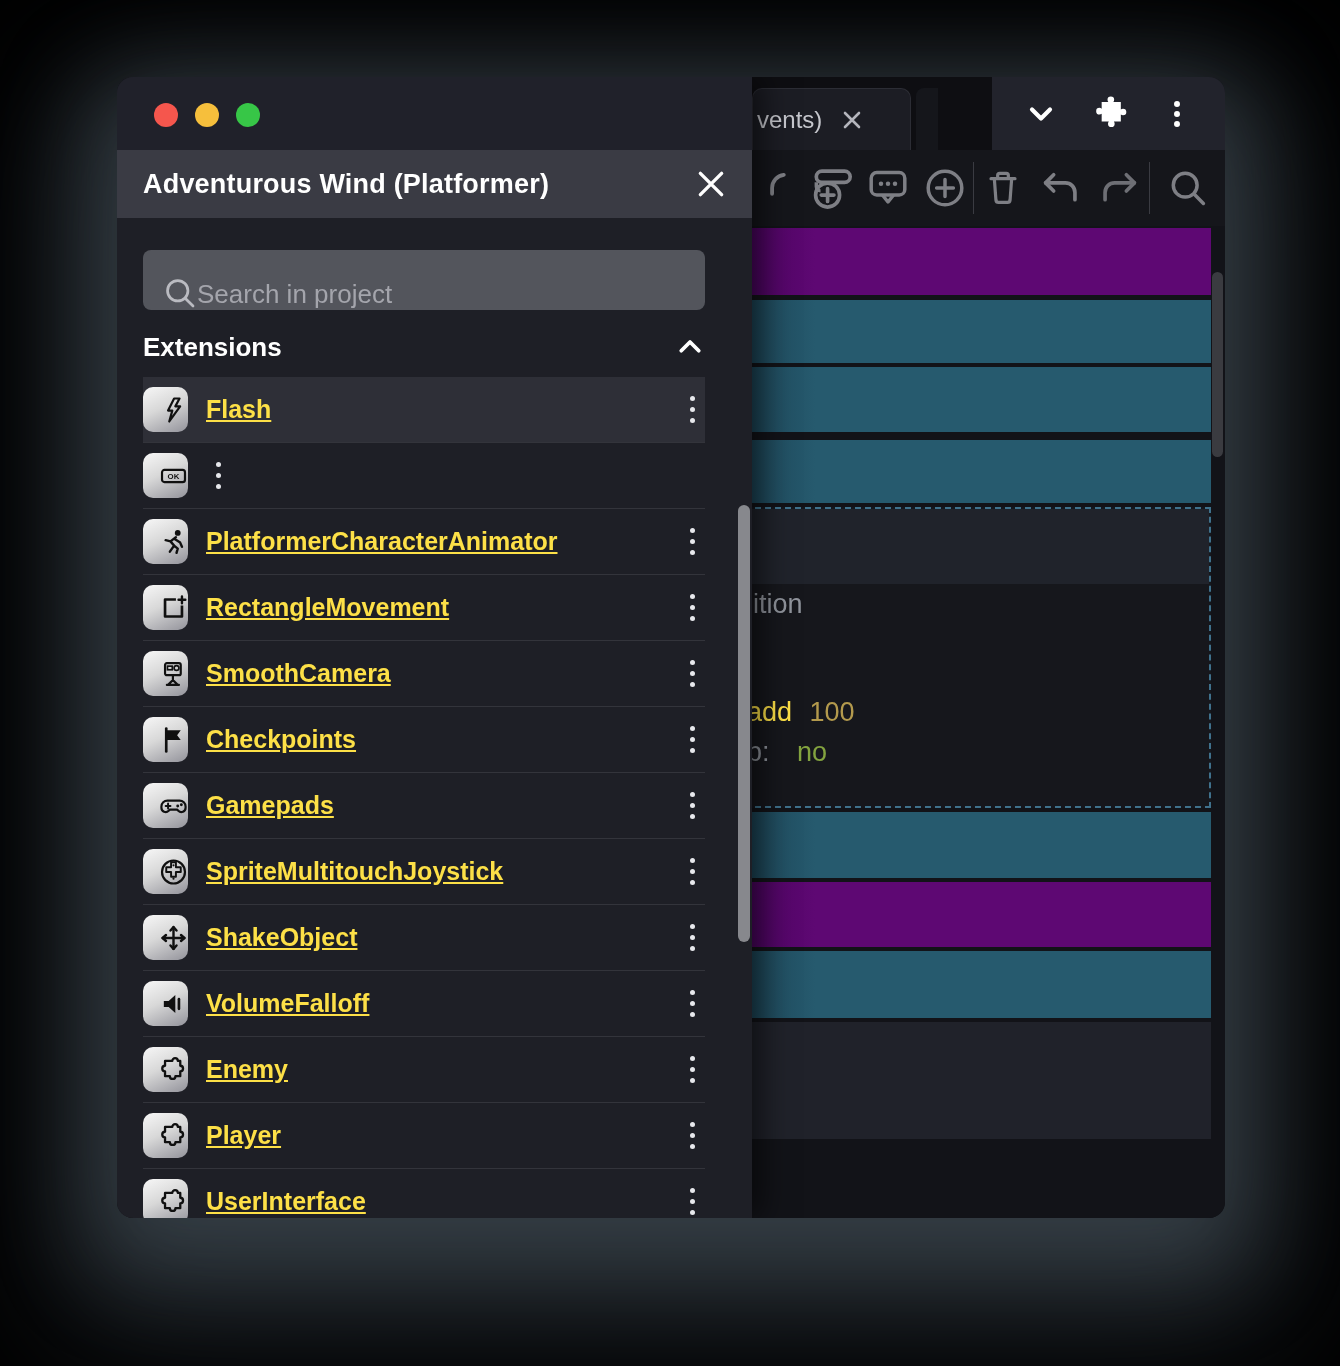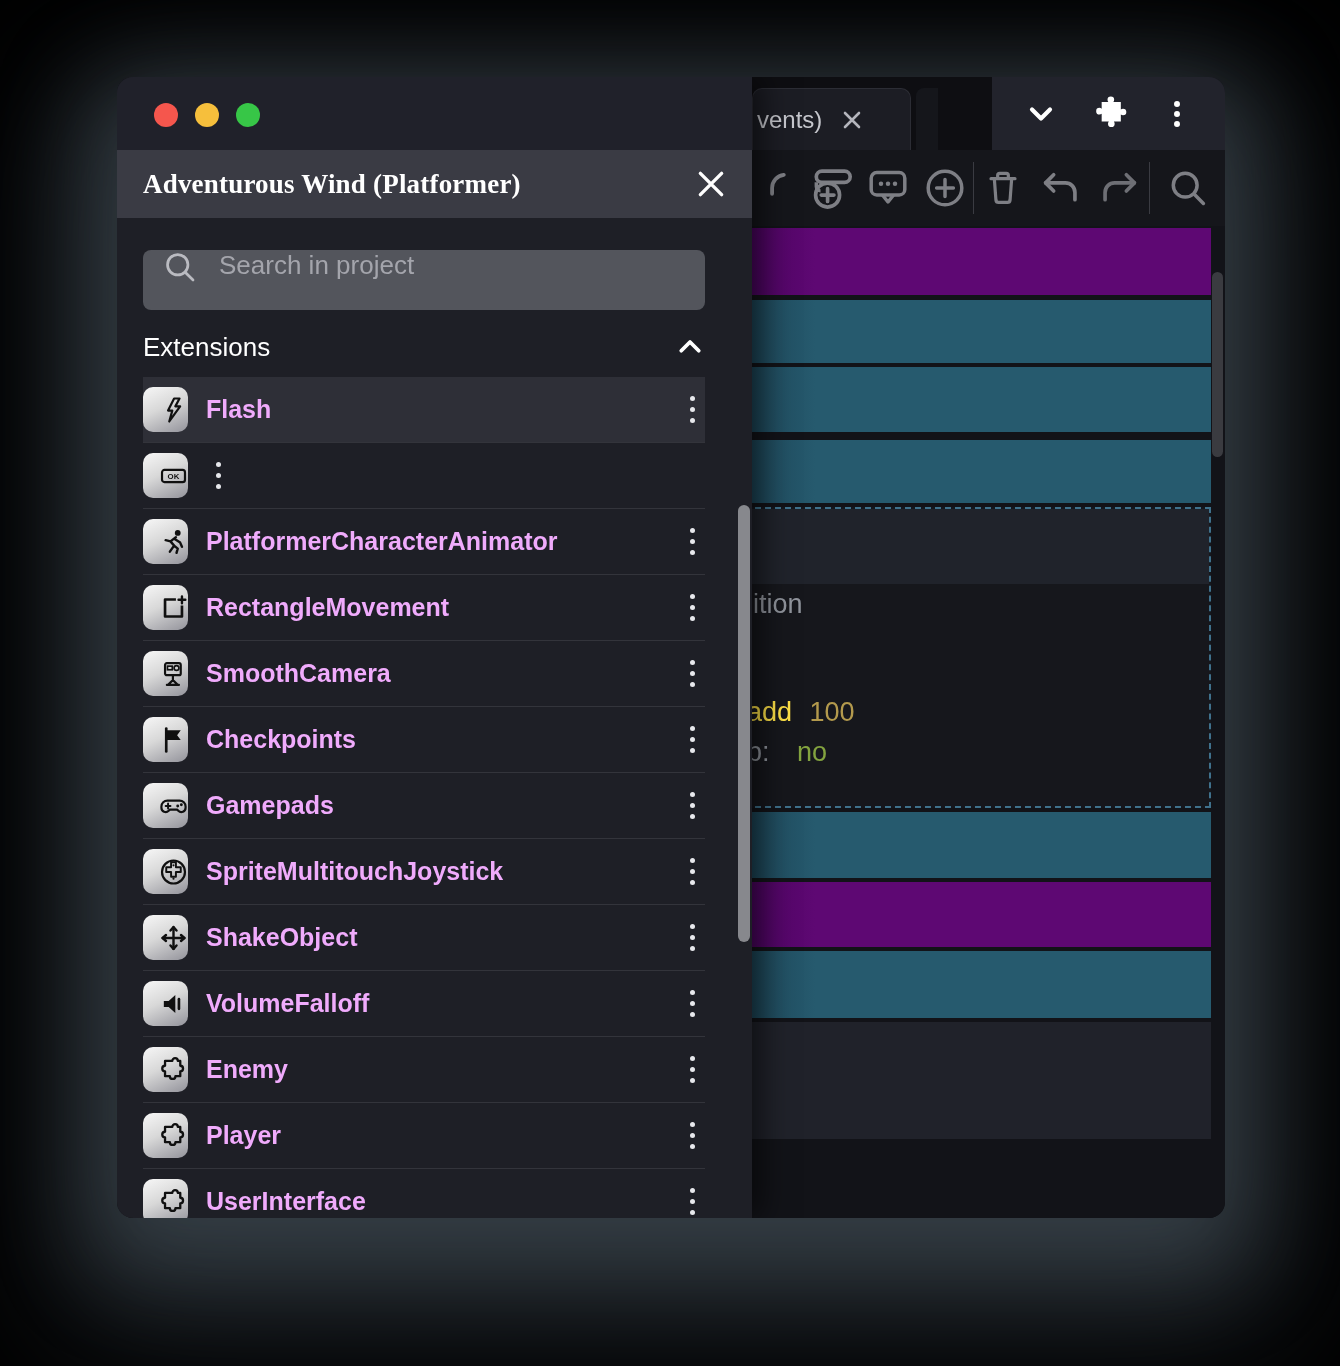--- a/index.html
+++ b/index.html
@@ -48,35 +48,35 @@
   .editor-scrollbar { position:absolute; left:1095px; top:195px; width:11px; height:185px;
     background:#3a3b40; border-radius:6px; }
 
   
   .drawer { position:absolute; left:0; top:0; width:635px; height:1141px; background:#1e1f26;
     box-shadow:10px 0 28px rgba(0,0,0,.55); }
   .titlebar { position:absolute; left:0; top:0; width:635px; height:73px; background:#20212a; }
   .traffic { position:absolute; top:26px; width:24px; height:24px; border-radius:50%; }
   .drawer-header { position:absolute; left:0; top:73px; width:635px; height:68px; background:#3a3b44;
     display:flex; align-items:center; justify-content:space-between; padding:0 24px 0 26px; }
-  .drawer-title { font-size:27px; font-weight:bold; color:#ffffff; letter-spacing:.2px;font-family:Liberation Serif, serif; }
+  .drawer-title { font-size:27px; font-weight:bold; color:#ffffff; letter-spacing:.2px; }
   .searchbox { position:absolute; left:26px; top:173px; width:562px; height:60px; background:#53555c;
-    border-radius:8px; display:flex; align-items:flex-start; gap:22px; padding:0 20px; }
+    border-radius:8px; display:flex; align-items:flex-end; padding:0 20px; }
   .search-placeholder { font-size:26px; color:#a4a5ac; }
   .section-row { position:absolute; left:26px; top:250px; width:562px; height:40px;
     display:flex; align-items:center; justify-content:space-between; }
-  .section-label { font-size:26px; font-weight:normal; color:#ffffff; }
+  .section-label { font-size:26px; font-weight:bold; color:#ffffff; }
   .list { position:absolute; left:26px; top:300px; width:562px; height:841px; overflow:hidden; }
   .ext-row { position:relative; height:66px; display:flex; align-items:center; gap:18px;
     border-bottom:1px solid #33343b; cursor:pointer; }
   .ext-row.hl { background:#2e2f37; margin:0 -1px; padding:0 1px; }
   .tile { width:45px; height:45px; min-width:45px; border-radius:10px;
     background:linear-gradient(155deg,#f7f7f7 0%,#d8d8d8 45%,#93939b 100%);
     display:flex; align-items:center; justify-content:center;padding-left:16px; }
-  .ext-label { flex:1; font-size:25px; font-weight:600; color:#f0abfc; }
+  .ext-label { flex:1; font-size:25px; font-weight:600; color:#fde047;text-decoration:underline; }
   .kebab { display:flex; flex-direction:column; gap:6px; padding:6px 10px; cursor:pointer; }
   .kebab i { width:5px; height:5px; border-radius:50%; background:#e7e8ec; display:block; }
   .drawer-scrollbar { position:absolute; left:621px; top:428px; width:12px; height:437px;
     background:#87888d; border-radius:6px; }
 </style>
 </head>
 <body>
 
 <div class="stage">
   <div class="app-window">

